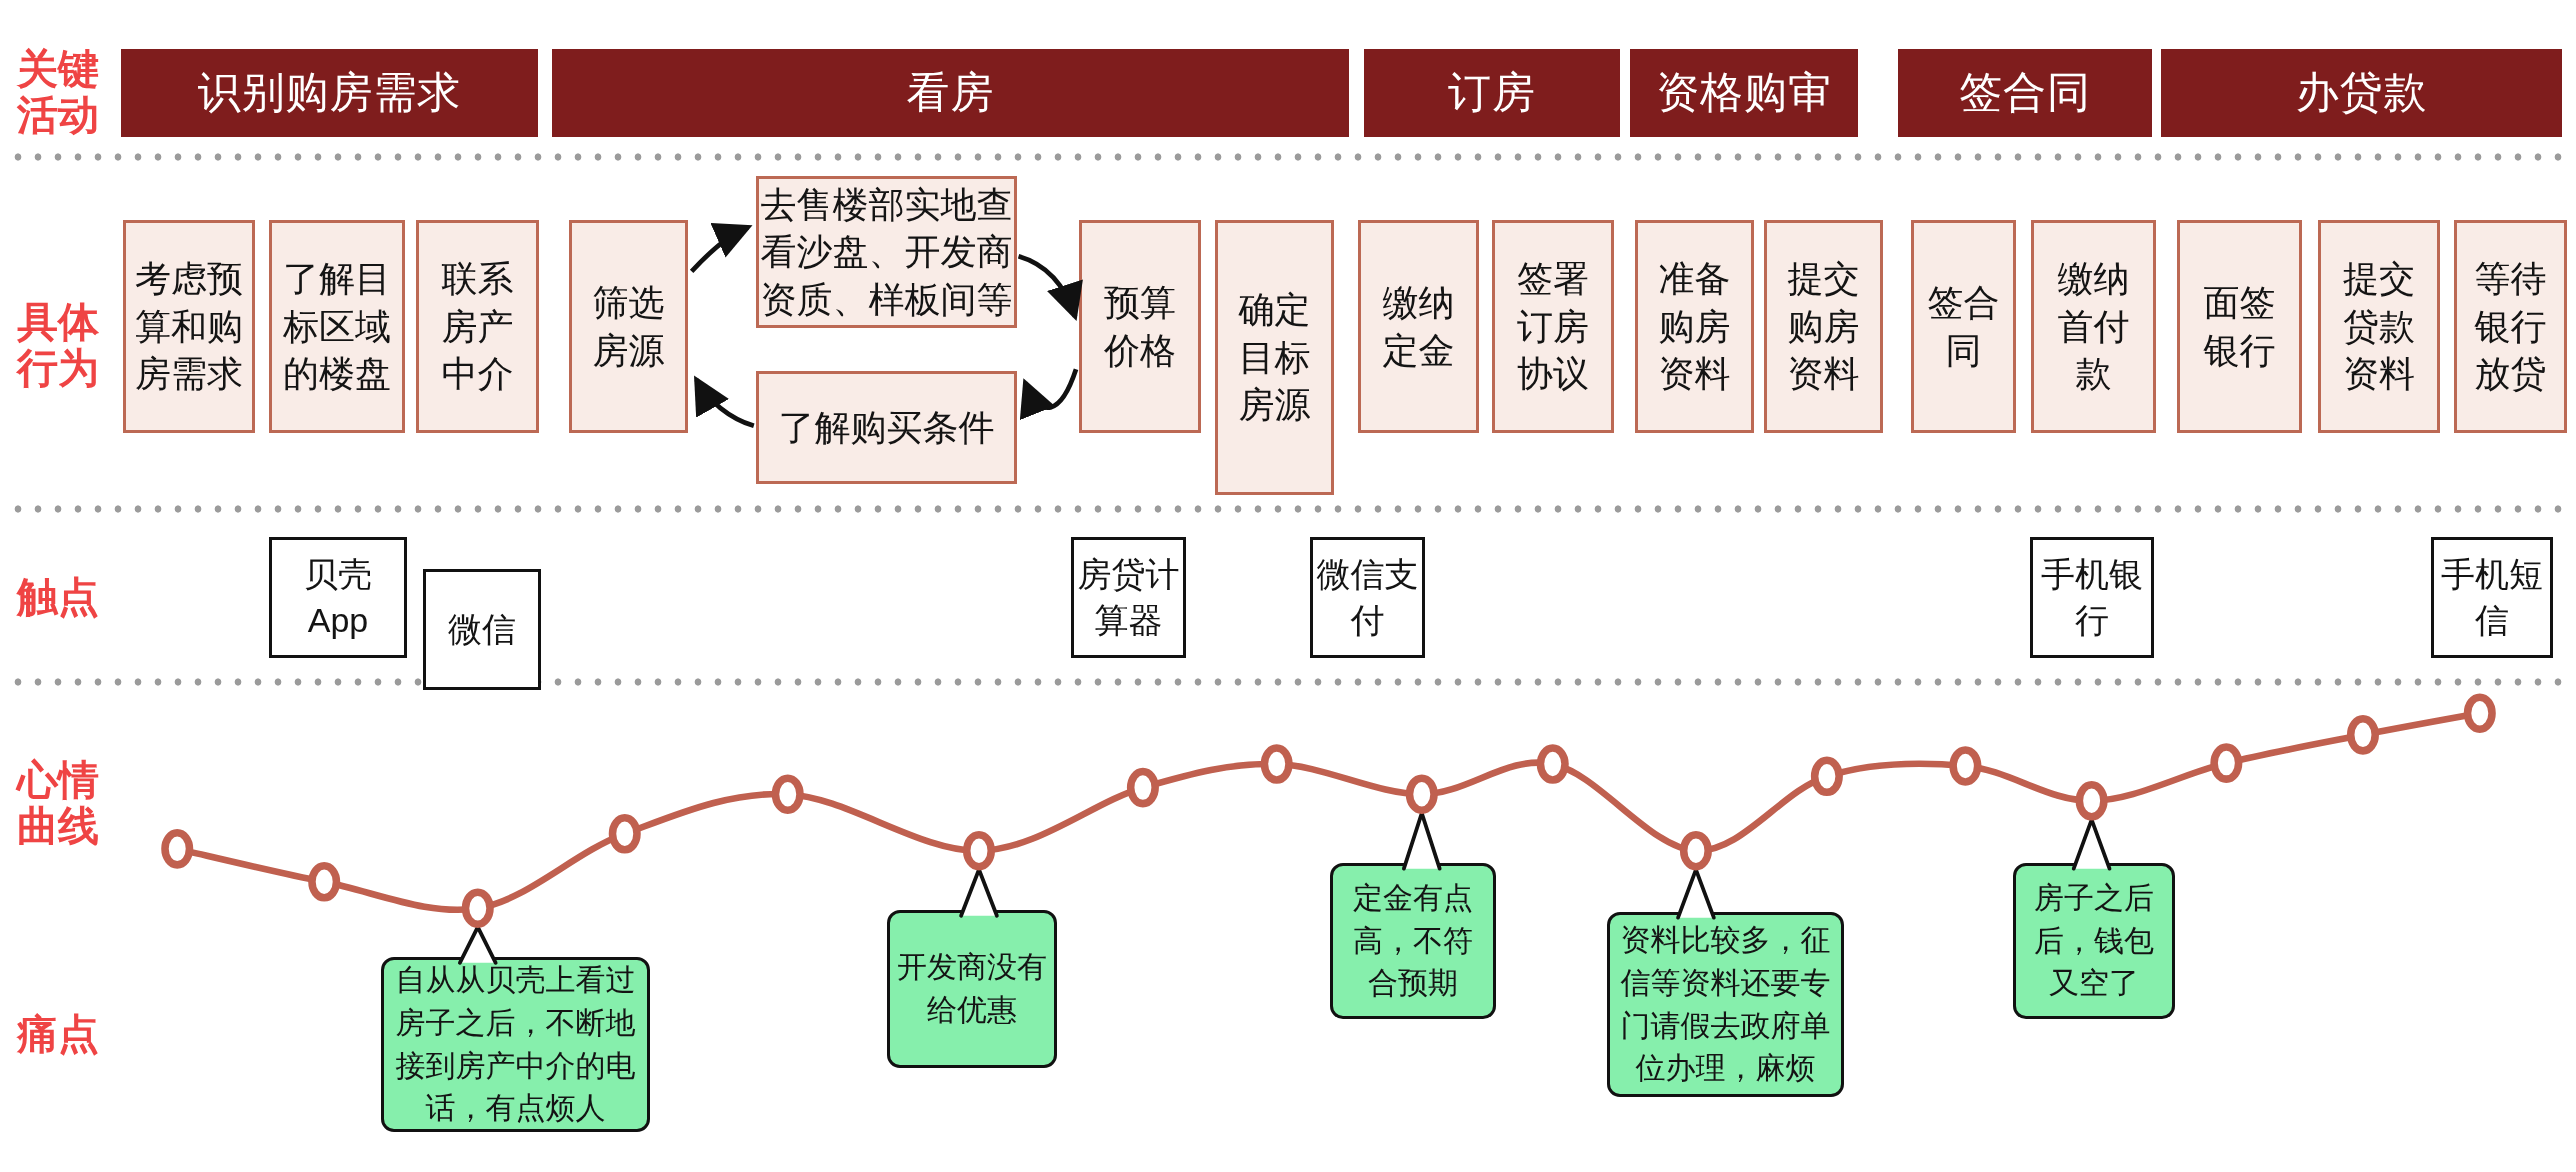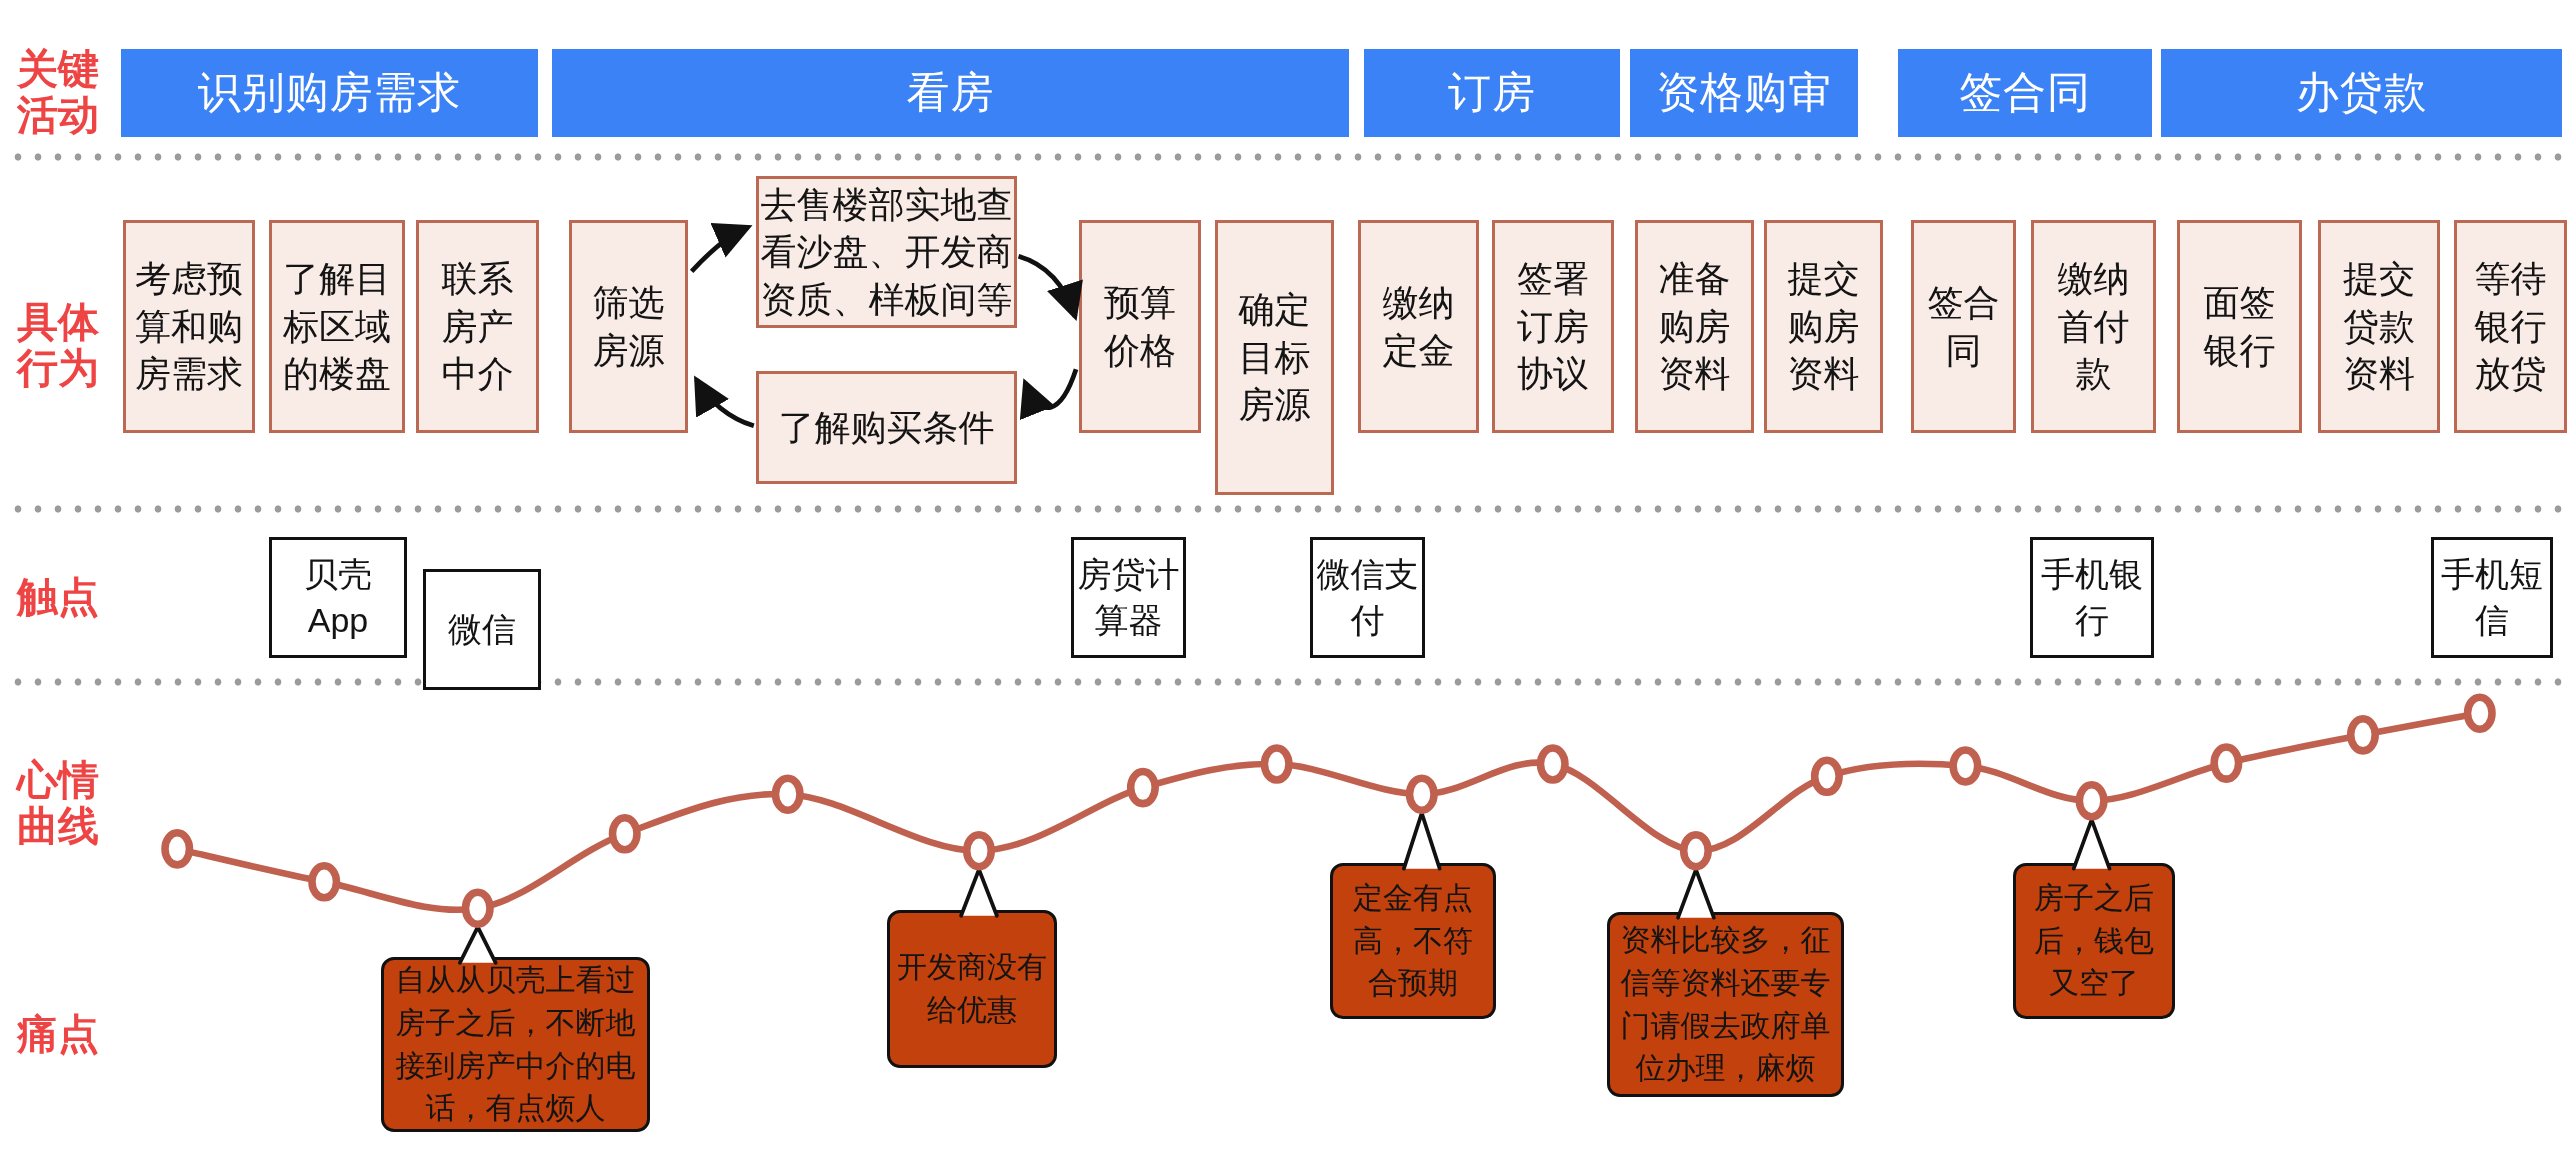--- a/index.html
+++ b/index.html
@@ -6,41 +6,41 @@
   .canvas{
     position:relative;width:2576px;height:1172px;background:#fff;overflow:hidden;
     font-family:"Liberation Sans","DejaVu Sans",sans-serif;color:#141414;
   }
   .pre{white-space:pre-line;}
   .rowlabel{
     position:absolute;left:17px;font-weight:700;font-size:41px;line-height:1.12;
     color:#ef4444;white-space:pre-line;
   }
   .phase{
-    position:absolute;top:49px;height:88px;background:#3b82f6;color:#fff;
+    position:absolute;top:49px;height:88px;background:#7f1d1d;color:#fff;
     display:flex;align-items:center;justify-content:center;
     font-size:43px;font-weight:500;letter-spacing:0.9px;
   }
   .dots{
     position:absolute;left:7.5px;width:2561px;height:7.5px;
     background-image:radial-gradient(circle,#9b9b9b 3px,rgba(0,0,0,0) 3.7px);
     background-size:20px 7.5px;background-repeat:repeat-x;
   }
   .bbox{
     position:absolute;box-sizing:border-box;background:#f9ece7;border:3.8px solid #bc6954;
     display:flex;align-items:center;justify-content:center;text-align:center;
     font-size:36px;line-height:1.32;color:#141414;
   }
   .tbox{
     position:absolute;box-sizing:border-box;background:#fff;border:3.8px solid #111;
     display:flex;align-items:center;justify-content:center;text-align:center;
     font-size:34px;line-height:1.35;color:#141414;
   }
   .callout{
-    position:absolute;box-sizing:border-box;background:#c2410c;border:3.8px solid #111;
+    position:absolute;box-sizing:border-box;background:#86efac;border:3.8px solid #111;
     border-radius:13px;display:flex;align-items:center;justify-content:center;
     text-align:center;font-size:30px;line-height:1.42;color:#141414;z-index:2;padding:3.8px;
   }
   #overlay{position:absolute;left:0;top:0;z-index:4;pointer-events:none;}
   .arrow{fill:none;stroke:#111;stroke-width:5;marker-end:url(#arrowhead);}
 </style>
 </head>
 <body>
 
 <div class="canvas">

